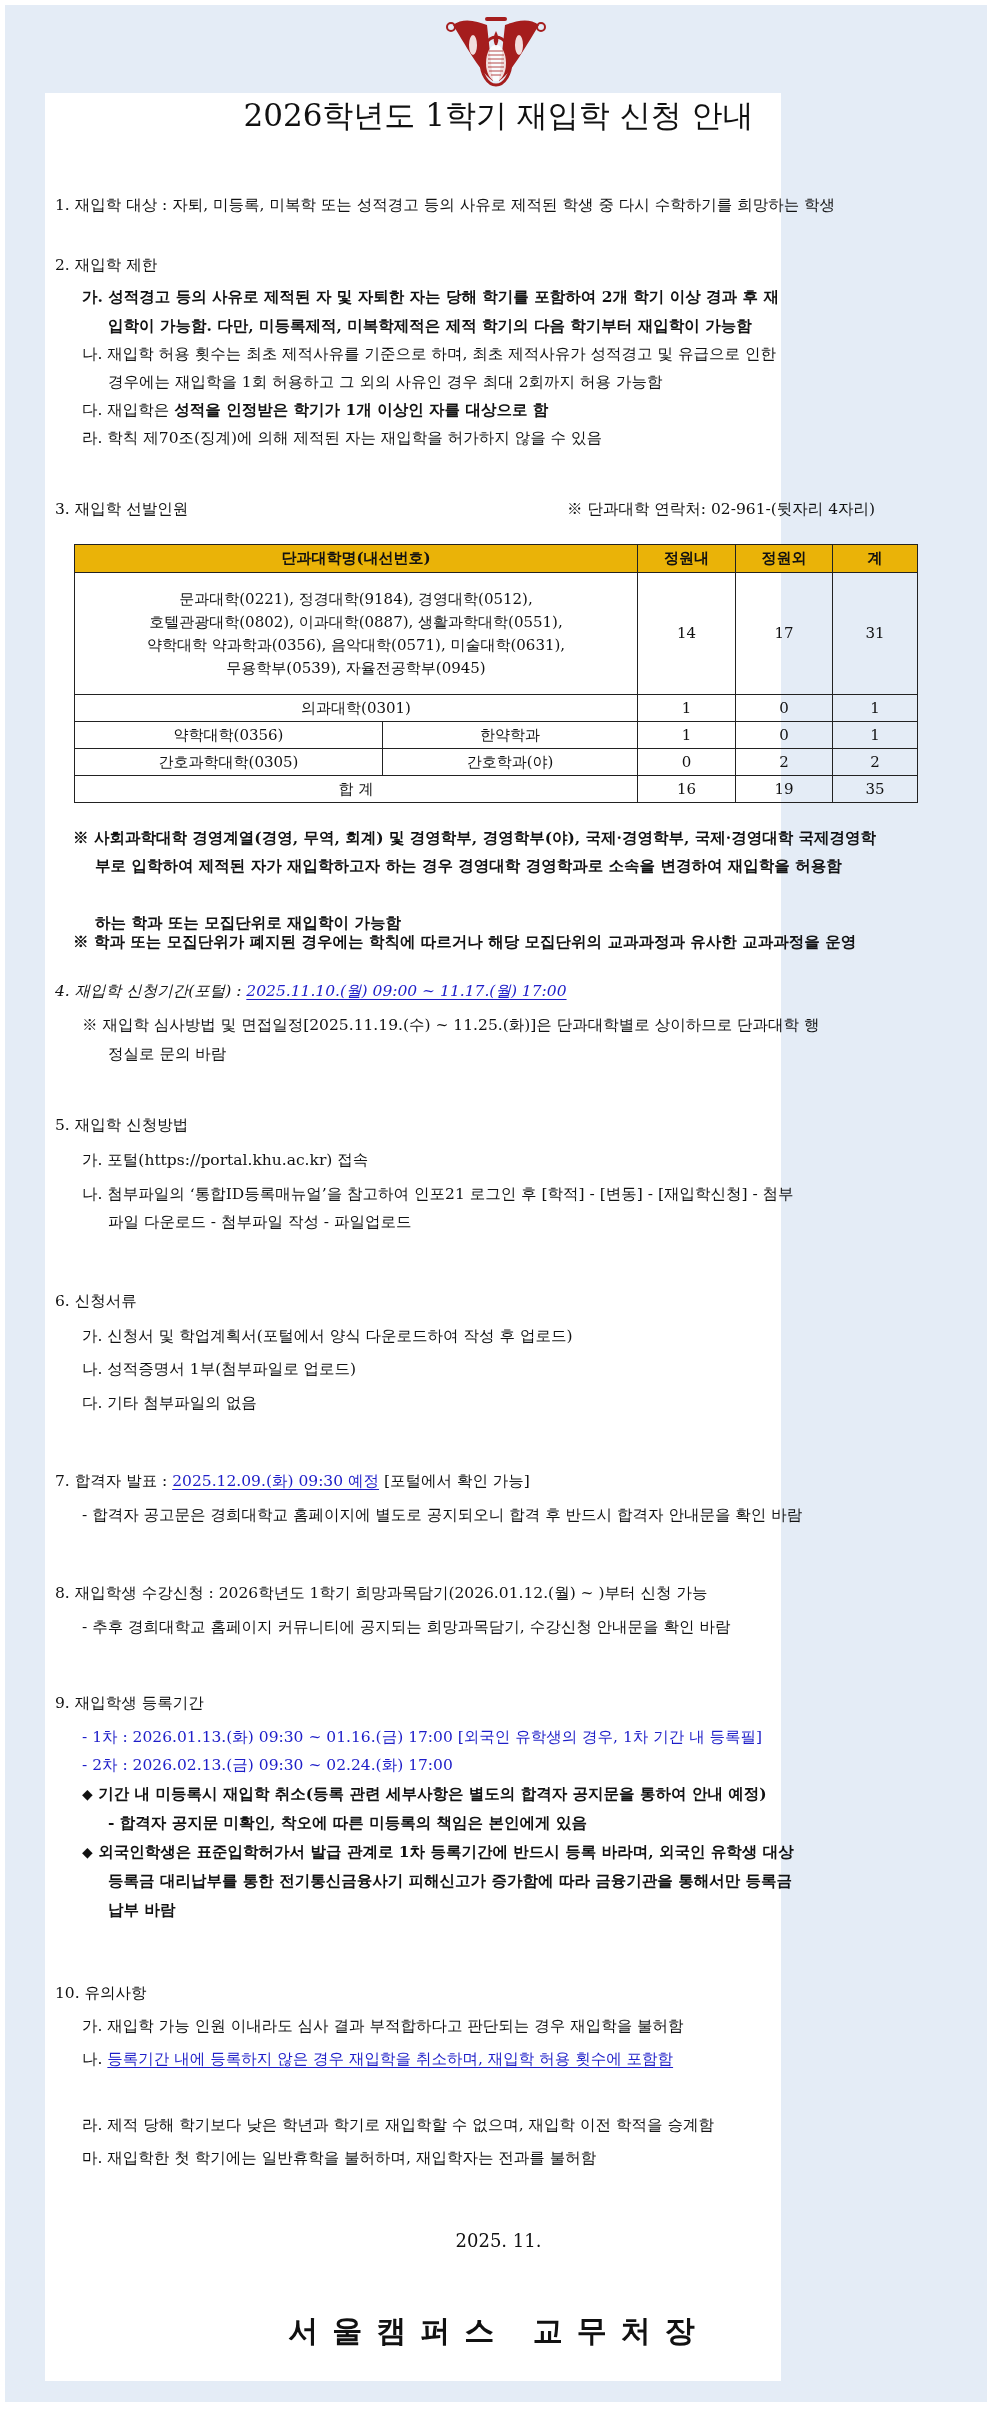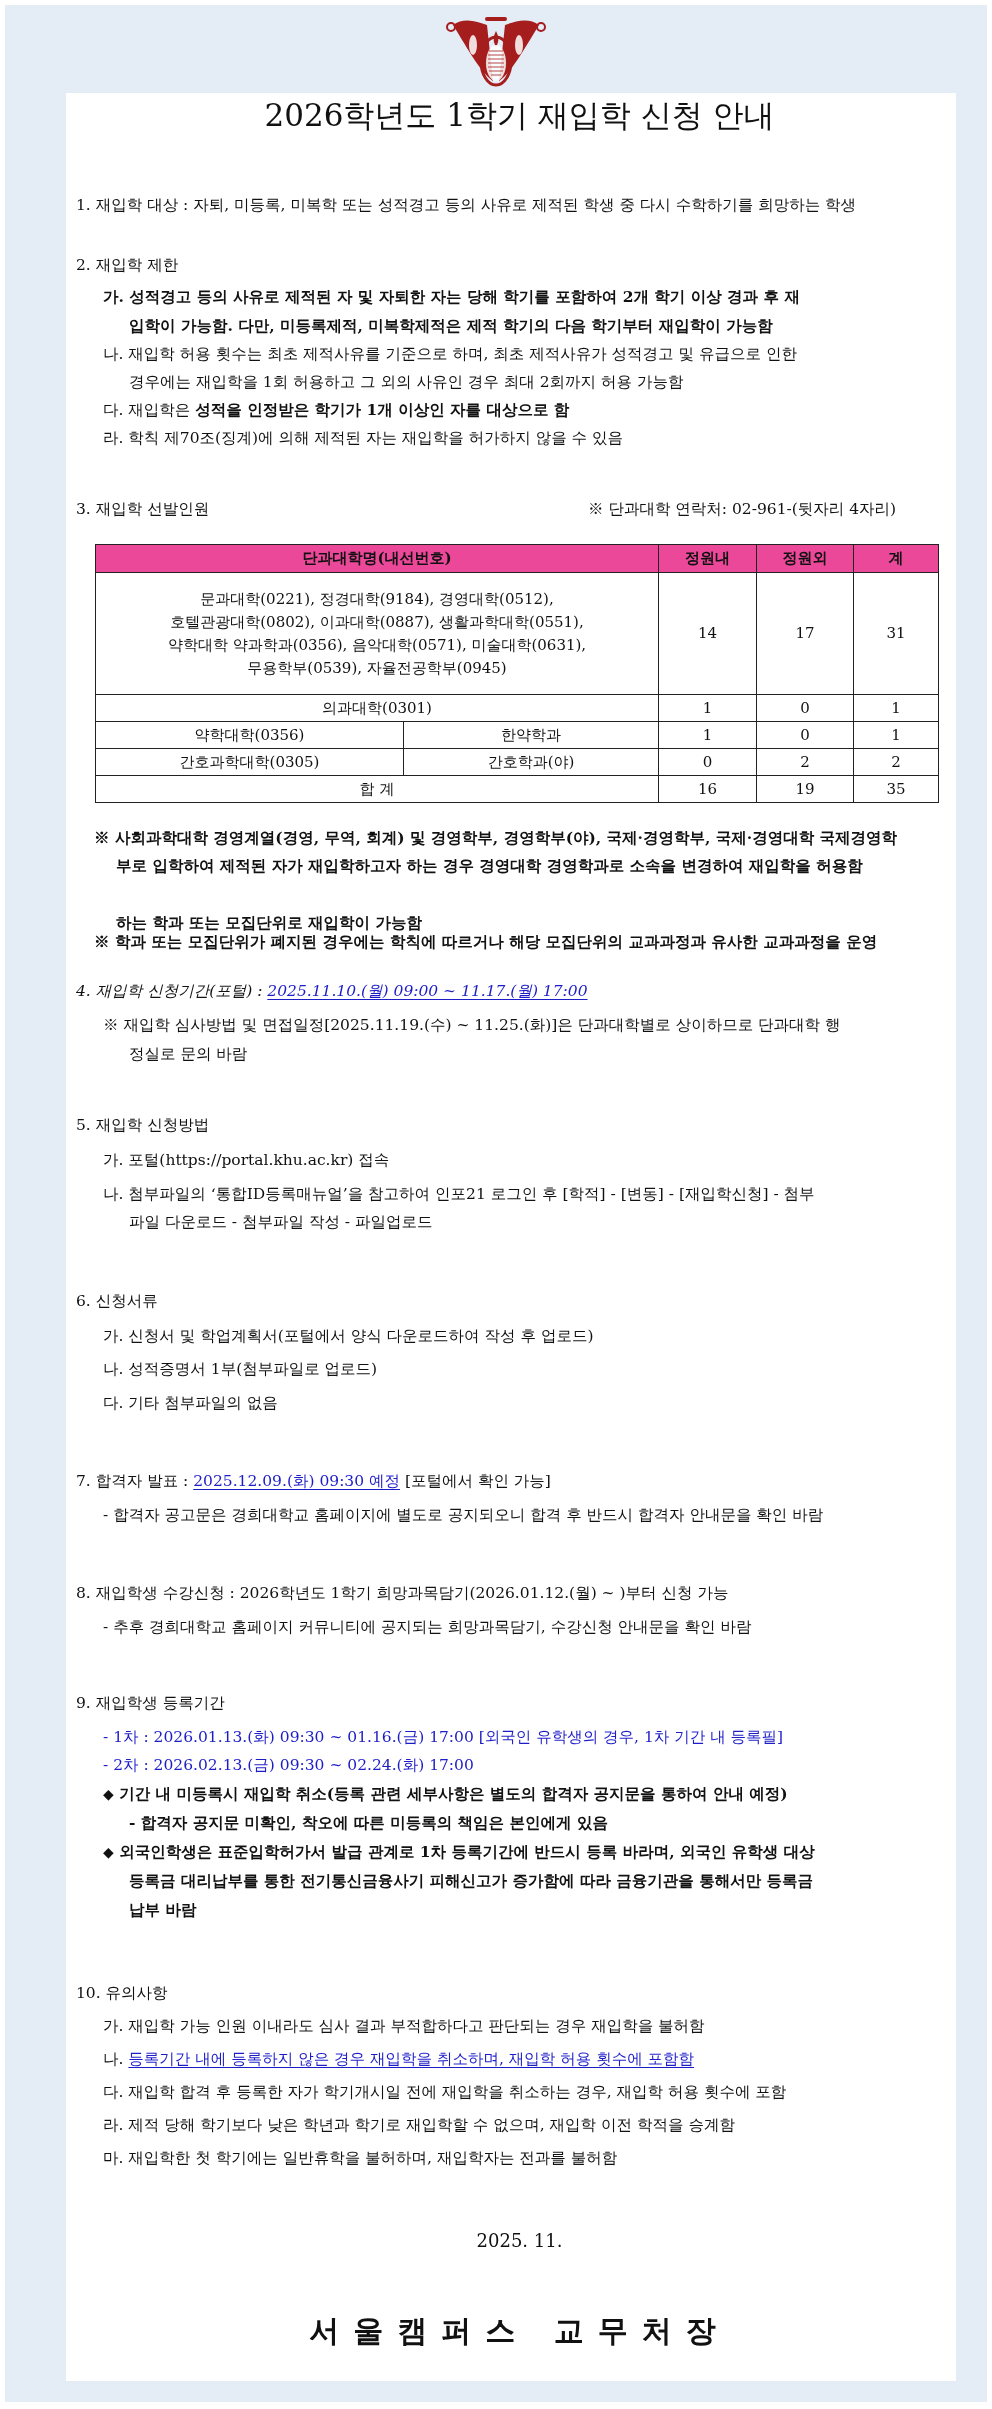--- a/index.html
+++ b/index.html
@@ -1,30 +1,30 @@
 <!DOCTYPE html>
 <html><head>
 <meta charset="utf-8">
 <style>
   html, body { margin: 0; padding: 0; background: #ffffff; }
   body { width: 992px; height: 2409px; position: relative; overflow: hidden;
          font-family: "DejaVu Serif", "Liberation Serif", serif; color: #111; }
   .frame { position: absolute; left: 5px; top: 5px; width: 982px; height: 2397px; background: #e4ecf6; }
   .logo { position: absolute; left: 443px; top: 11px; width: 106px; height: 78px; }
-  .panel { position: absolute; left: 45px; top: 93px; width: 890px; height: 2288px; background: #ffffff; margin-left: 21px; }
+  .panel { position: absolute; left: 45px; top: 93px; width: 736px; height: 2288px; background: #ffffff; }
   .abs { position: absolute; white-space: nowrap; }
   .title { left: 0; width: 907px; top: 2px; text-align: center; font-size: 31px; letter-spacing: 0px; }
   .t { font-size: 15.5px; line-height: 22px; }
   .b { font-weight: bold; }
   .blue { color: #1d1dc8; }
   .ul { text-decoration: underline; text-underline-offset: 3px; }
   table.sel { position: absolute; left: 29px; top: 451px; width: 843px; border-collapse: collapse;
               font-size: 15px; table-layout: fixed; }
   table.sel td, table.sel th { border: 1.5px solid #222; text-align: center; padding: 0; font-weight: normal; }
-  table.sel th { background: #ec4899; height: 27px; font-weight: bold; }
+  table.sel th { background: #eab308; height: 27px; font-weight: bold; }
   table.sel td { height: 26px; }
   td.big { height: 121px !important; line-height: 23px; }
   .date { left: 0; width: 907px; text-align: center; top: 2137px; font-size: 18px; }
   .sign { left: 0; width: 907px; text-align: center; top: 2218px; font-size: 30px; letter-spacing: 14px; font-weight: bold; }
   .diamond { font-size: 14px; }
 </style>
 </head>
 <body>
 
 <div class="frame"></div>
@@ -157,19 +157,18 @@
   <div class="abs t blue" style="left:37px; top:1661px;">- 2차 : 2026.02.13.(금) 09:30 ~ 02.24.(화) 17:00</div>
   <div class="abs t b" style="left:37px; top:1690px;"><span class="diamond">◆</span> <span>기간 내 미등록시 재입학 취소(등록 관련 세부사항은 별도의 합격자 공지문을 통하여 안내 예정)</span></div>
   <div class="abs t b" style="left:63px; top:1719px;">- 합격자 공지문 미확인, 착오에 따른 미등록의 책임은 본인에게 있음</div>
   <div class="abs t b" style="left:37px; top:1748px;"><span class="diamond">◆</span> <span>외국인학생은 표준입학허가서 발급 관계로 1차 등록기간에 반드시 등록 바라며, 외국인 유학생 대상</span></div>
   <div class="abs t b" style="left:63px; top:1777px;">등록금 대리납부를 통한 전기통신금융사기 피해신고가 증가함에 따라 금융기관을 통해서만 등록금</div>
   <div class="abs t b" style="left:63px; top:1806px;">납부 바람</div>
 
   <div class="abs t" style="left:10px; top:1889px;">10. 유의사항</div>
   <div class="abs t" style="left:37px; top:1922px;">가. 재입학 가능 인원 이내라도 심사 결과 부적합하다고 판단되는 경우 재입학을 불허함</div>
   <div class="abs t" style="left:37px; top:1955px;"><span>나. </span><span class="blue ul">등록기간 내에 등록하지 않은 경우 재입학을 취소하며, 재입학 허용 횟수에 포함함</span></div>
-  <div class="abs t" style="left:37px; top:1988px;">다. 재입학 합격 후 등록한 자가 학기개시일 전에 재입학을 취소하는 경우, 재입학 허용 횟수에 포함</div>
   <div class="abs t" style="left:37px; top:2021px;">라. 제적 당해 학기보다 낮은 학년과 학기로 재입학할 수 없으며, 재입학 이전 학적을 승계함</div>
   <div class="abs t" style="left:37px; top:2054px;">마. 재입학한 첫 학기에는 일반휴학을 불허하며, 재입학자는 전과를 불허함</div>
 
   <div class="abs date">2025. 11.</div>
   <div class="abs sign">서울캠퍼스 교무처장</div>
 </div>
 
 </body></html>

